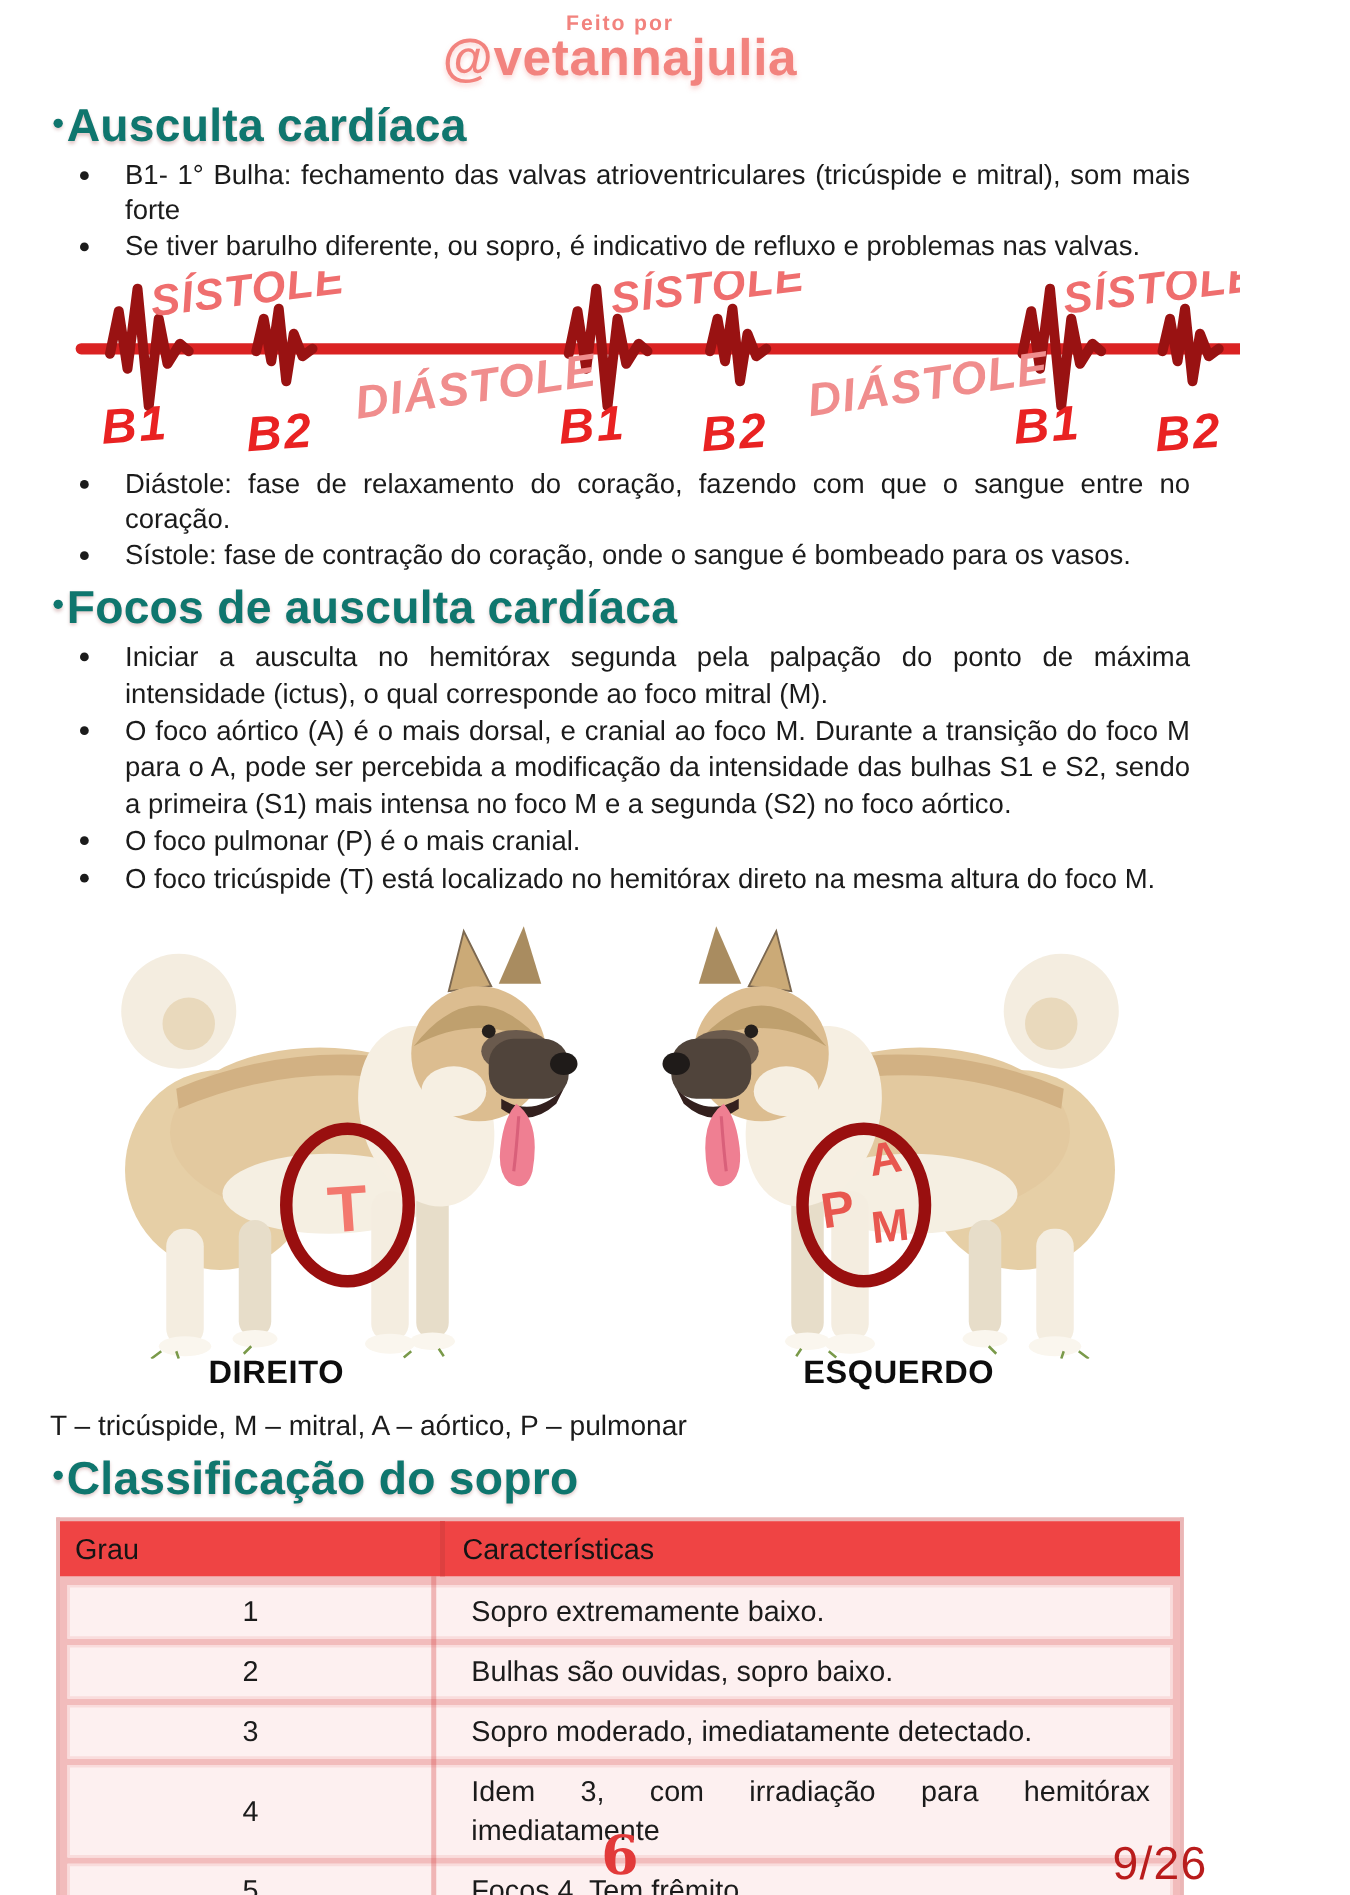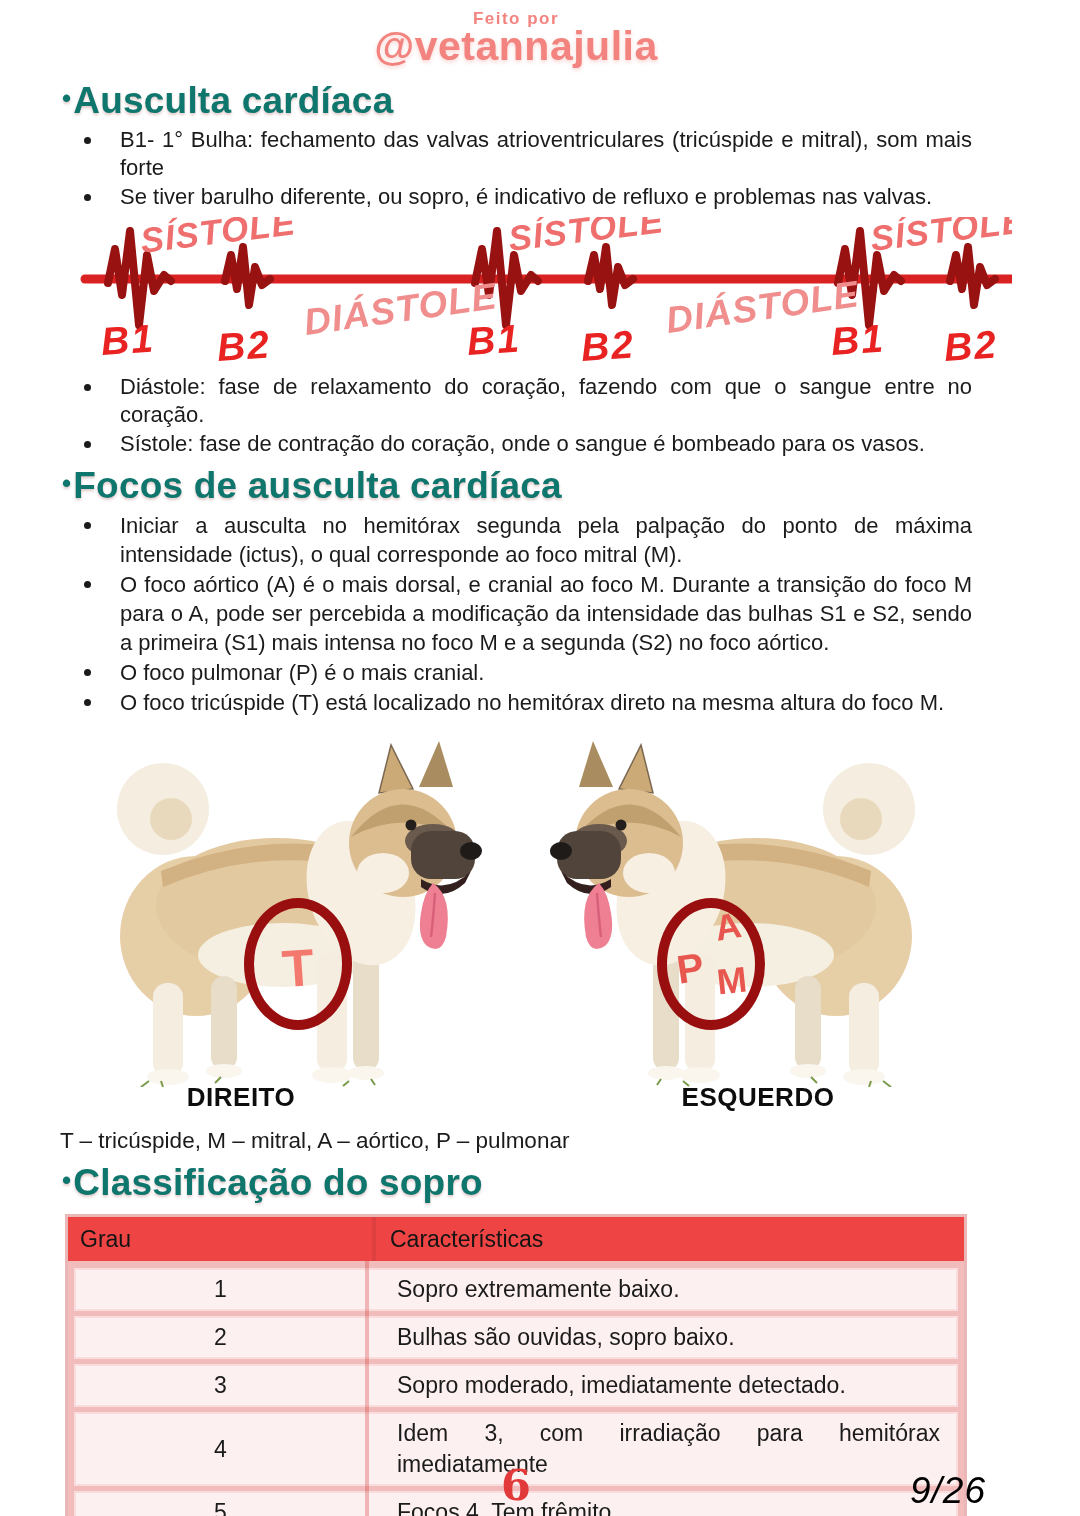--- a/index.html
+++ b/index.html
@@ -1,18 +1,18 @@
 <!DOCTYPE html>
 <html><head>
 <meta charset="utf-8">
 <style>
   html,body{margin:0;padding:0;background:#ffffff;}
   .page{
     position:relative;width:992px;height:1516px;background:#ffffff;
-    font-family:"Liberation Sans",sans-serif;color:#1b1b1b;overflow:hidden;margin-left:20px;
+    font-family:"Liberation Sans",sans-serif;color:#1b1b1b;overflow:hidden;
   }
   
   .brand{ text-align:center;padding-top:9px;color:#f2837e;height:64px; }
   .brand .made-by{ font-size:17px;font-weight:bold;letter-spacing:1.5px;display:block; }
   .brand .handle{ font-size:41px;font-weight:800;display:block;margin-top:-6px;letter-spacing:0.5px;
                   text-shadow:0 2px 4px rgba(242,131,126,0.35); }
   
   .section-title{
     margin:4px 0 2px 42px;font-size:37px;font-weight:800;color:#0f766e;line-height:42px;
     letter-spacing:0.2px;text-shadow:0 2px 3px rgba(120,0,0,0.22);
@@ -58,21 +58,21 @@
   .th-grau{ width:292px;border-right:4px solid #dd4040; }
   .th-carac{ flex:1;padding-left:14px !important; }
   .t-body{ position:relative;padding:2px 5px 3px 5px; }
   .t-divider{ position:absolute;left:297px;top:0;bottom:0;width:4px;background:rgba(216,72,72,0.35); }
   .t-row{ display:flex;background:#fdf0f0;border:2px solid #f9dcdc;margin:5px 1px;align-items:center; }
   .cell-grau{ width:289px;text-align:center;font-size:23px;padding:4px 0; }
   .cell-carac{ flex:1;font-size:23px;line-height:31px;padding:4px 16px 4px 32px;text-align:justify; }
   
   .footer-num{ position:absolute;bottom:6px;left:0;right:0;text-align:center;
                font-family:"DejaVu Serif",serif;font-weight:bold;font-size:43px;color:#e23a3a; }
-  .footer-pos{ position:absolute;bottom:4px;right:26px;font-size:37px;color:#000000;letter-spacing:1px;font-style:italic; }
+  .footer-pos{ position:absolute;bottom:4px;right:26px;font-size:37px;color:#b91c1c;letter-spacing:1px; }
 </style>
 </head>
 <body>
 
 <div class="page">
 
   <div class="brand">
     <span class="made-by">Feito por</span>
     <span class="handle">@vetannajulia</span>
   </div>
@@ -229,21 +229,21 @@
           <path d="M360,148 Q386,164 410,140 L404,152 Q382,172 360,156 Z" fill="#33201e"></path>
           <path d="M372,152 Q392,166 385,206 Q380,224 366,215 Q356,206 360,182 Q363,162 372,152 Z" fill="#ef7f92"></path>
           <path d="M374,162 Q372,190 370,206" stroke="#d9607a" stroke-width="2.5" fill="none"></path>
         </g>
       </svg>
       <div class="focus-circle" style="left:116px;top:173px;">
         <span class="a-letter">A</span>
         <span class="p-letter">P</span>
         <span class="m-letter">M</span>
       </div>
-      <div class="dog-label" style="left:217px;">ESQUERDO</div>
+      <div class="dog-label" style="left:198px;">ESQUERDO</div>
     </div>
 
   </div>
 
   <p class="caption">T – tricúspide, M – mitral, A – aórtico, P – pulmonar</p>
 
   <h2 class="section-title"><span class="dot">•</span><span>Classificação do sopro</span></h2>
 
   <div class="sopro-table">
     <div class="t-header">

